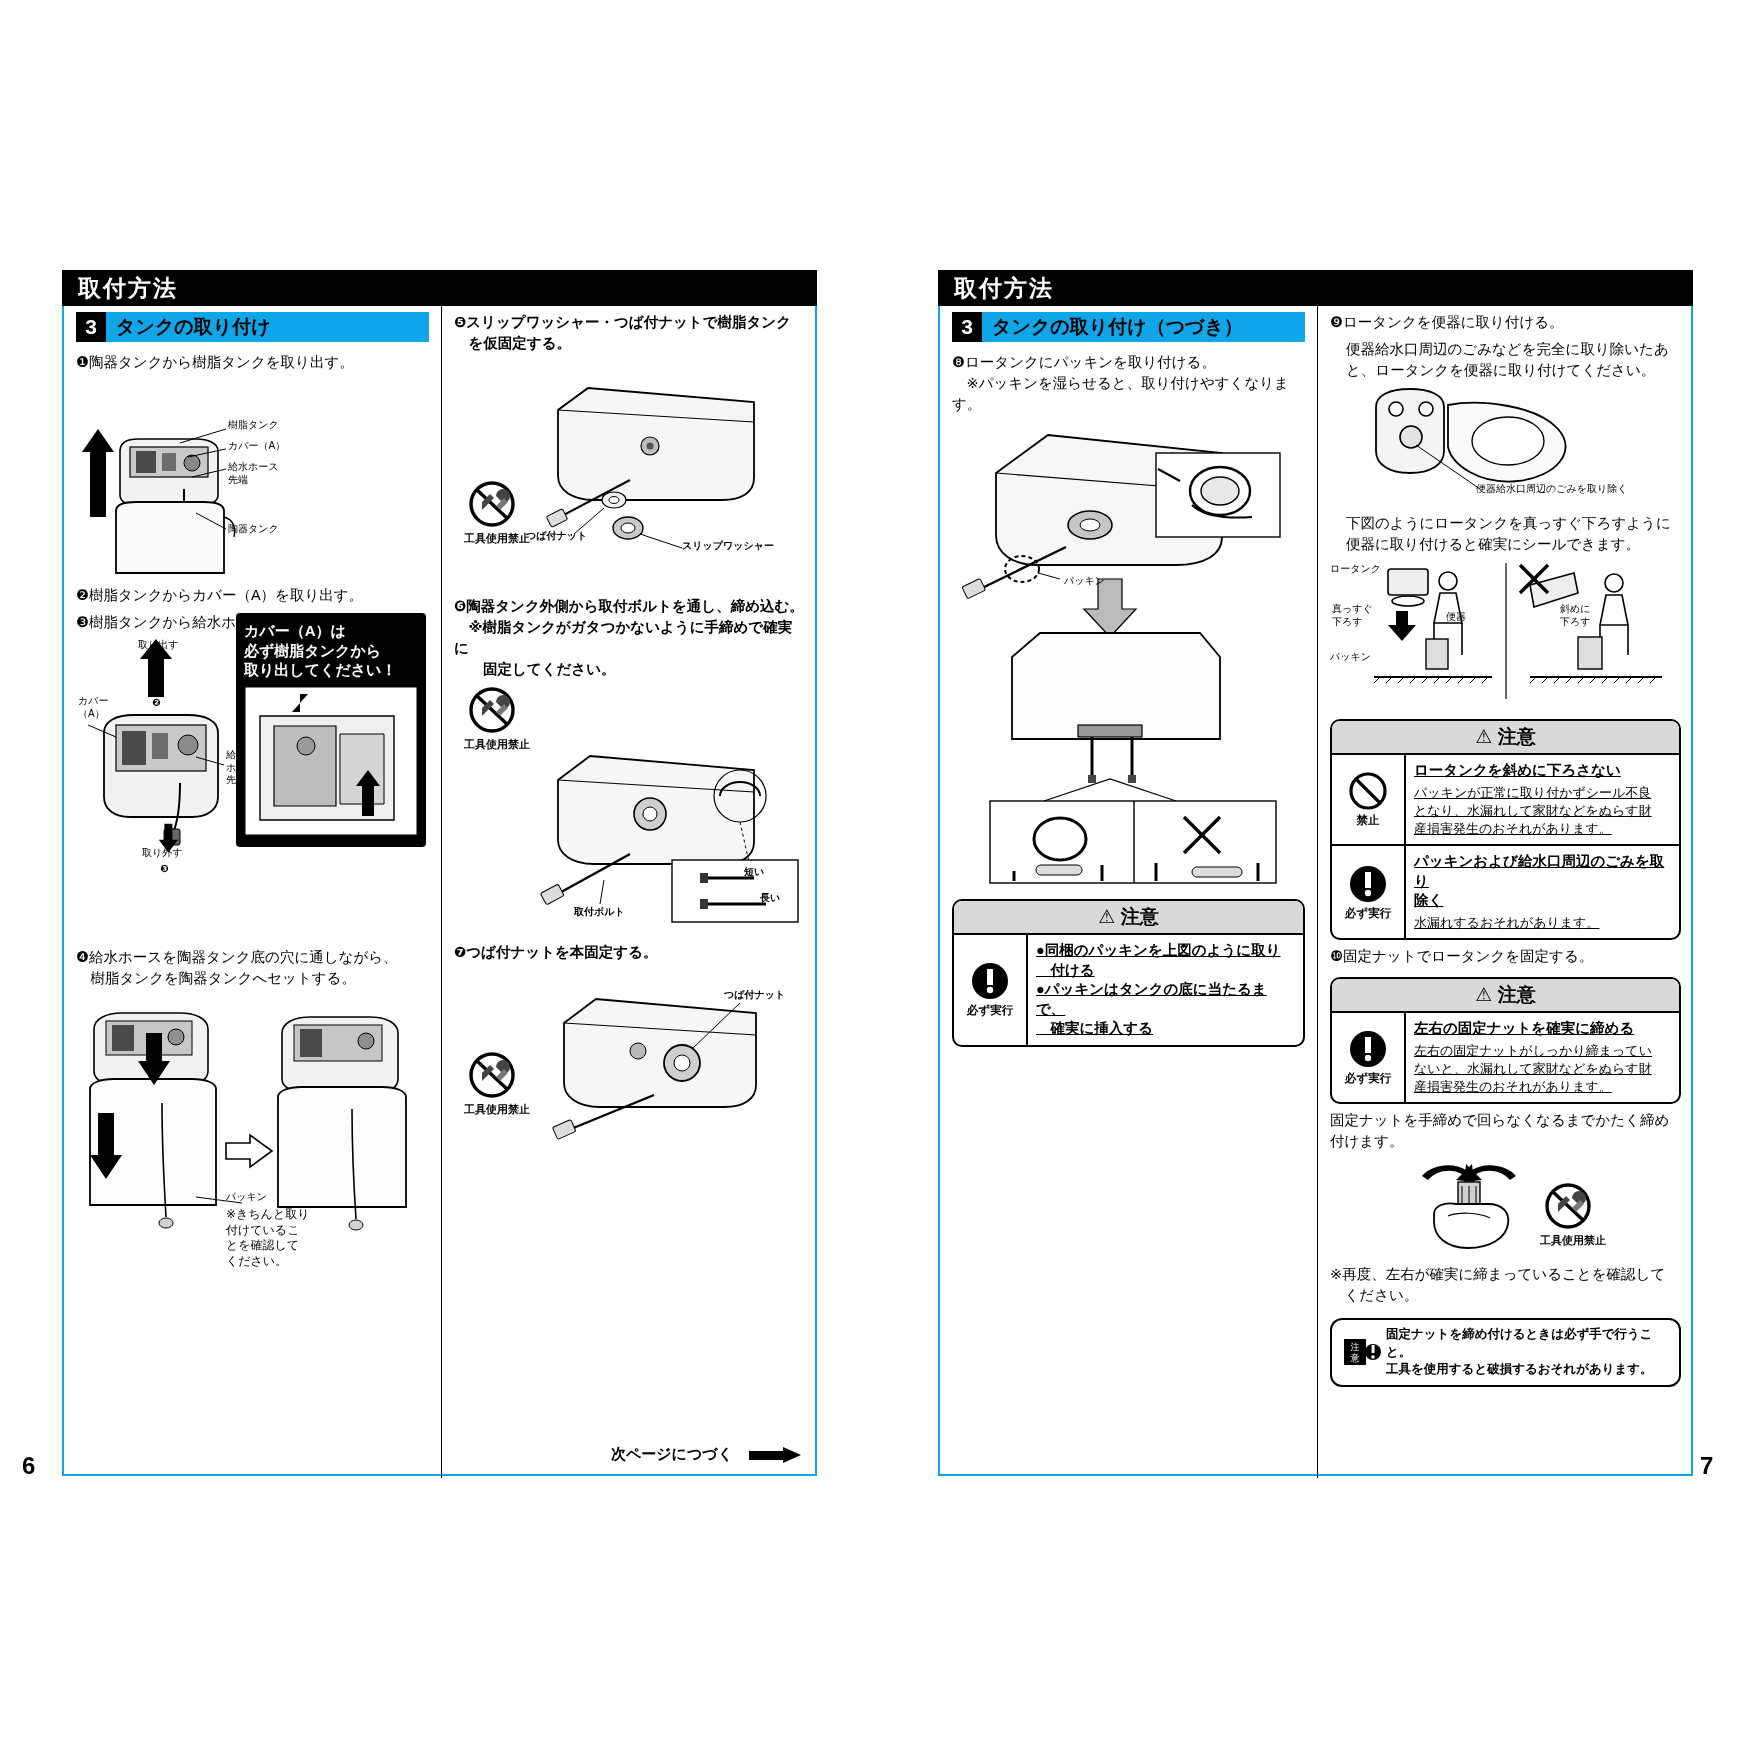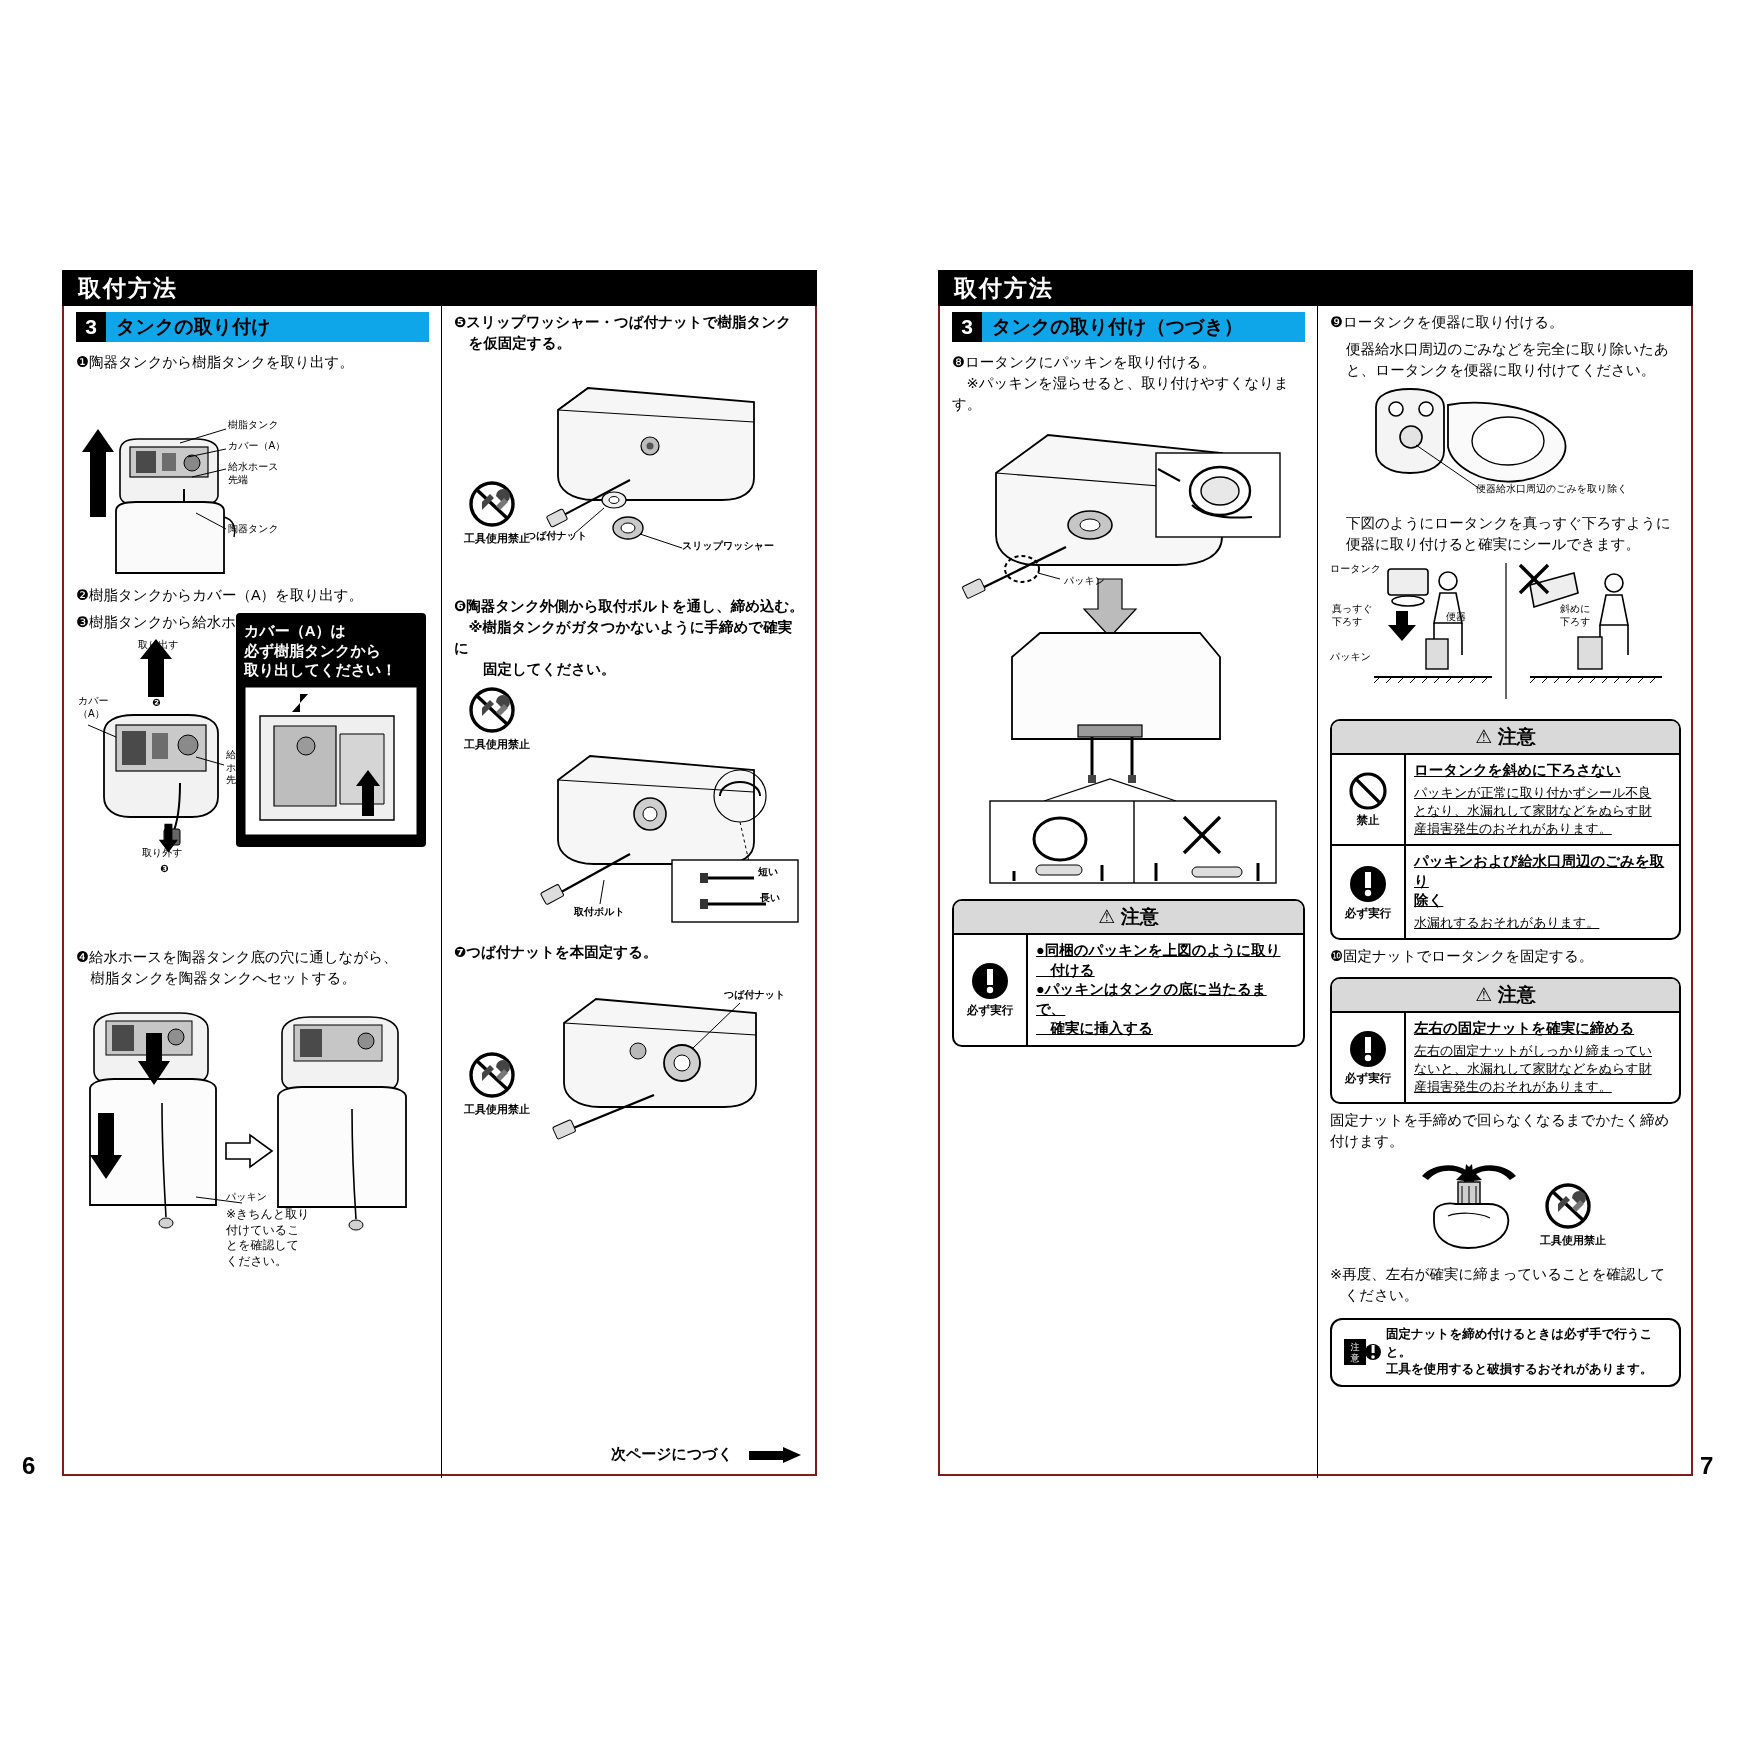--- a/index.html
+++ b/index.html
@@ -7,21 +7,21 @@
     width:1754px;height:1754px;
     background:#ffffff;
     font-family:"Liberation Sans","DejaVu Sans",sans-serif;
     color:#000;
     position:relative;
     overflow:hidden;
   }
   .spread{position:absolute;left:0;top:0;width:1754px;height:1754px;}
 
   
-  .page{position:absolute;top:296px;width:755px;height:1180px;border:2px solid #7f1d1d;background:#fff;box-sizing:border-box;}
+  .page{position:absolute;top:296px;width:755px;height:1180px;border:2px solid #0ea5e9;background:#fff;box-sizing:border-box;}
   .page.left{left:62px;}
   .page.right{left:938px;}
 
   .page-num{position:absolute;font-size:24px;font-weight:bold;}
   .page-num.left{left:22px;top:1452px;}
   .page-num.right{left:1700px;top:1452px;}
 
   
   .band{position:absolute;left:-2px;top:-28px;width:755px;height:36px;background:#000;color:#fff;
         font-weight:bold;font-size:23px;letter-spacing:2px;display:flex;align-items:center;padding-left:16px;box-sizing:border-box;}
@@ -281,21 +281,21 @@
             <circle cx="32" cy="24" r="21" fill="none" stroke="#000" stroke-width="3.4"></circle>
             <line x1="16" y1="9" x2="48" y2="39" stroke="#000" stroke-width="3.4"></line>
             <path d="M22 30 L34 18 L30 14 L22 22 Z" fill="#444"></path>
             <path d="M36 16 a7 7 0 1 1 7 7 l-5 -5 z" fill="#444"></path>
             <path d="M40 30 L48 22 L44 18 L36 26 Z" fill="#777"></path>
           </svg>
           <div class="cc">工具使用禁止</div>
         </div>
 
         <div class="lbl" style="left:120px;top:222px;">取付ボルト</div>
-        <div class="lbl" style="left:304px;top:182px;text-align:center;">短い</div>
+        <div class="lbl" style="left:290px;top:182px;text-align:center;">短い</div>
         <div class="lbl" style="left:306px;top:208px;">長い</div>
       </div>
 
       <div class="ln">❼つば付ナットを本固定する。</div>
 
       <div class="ill" style="height:190px;">
         <svg width="352" height="190" viewBox="0 0 352 190">
           <path d="M110 56 L142 32 L302 46 L302 118 C302 132 290 140 270 140 L146 140 C124 140 110 130 110 116 Z" fill="#f6f6f6" stroke="#000" stroke-width="1.8"></path>
           <line x1="110" y1="56" x2="302" y2="68" stroke="#000" stroke-width="1.2"></line>
           <circle cx="228" cy="96" r="18" fill="#cfcfcf" stroke="#000" stroke-width="1.8"></circle>

